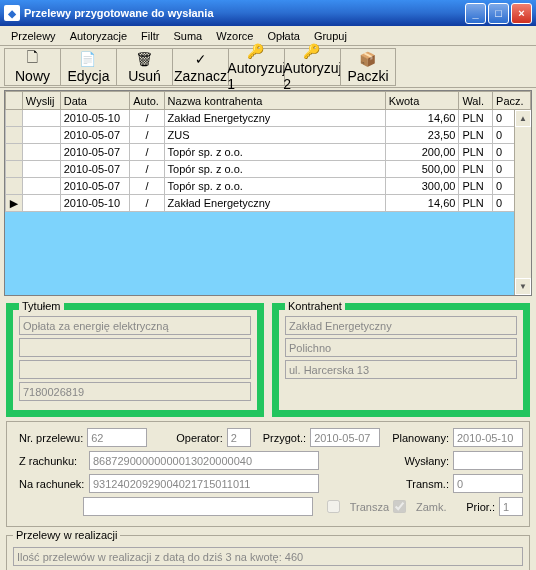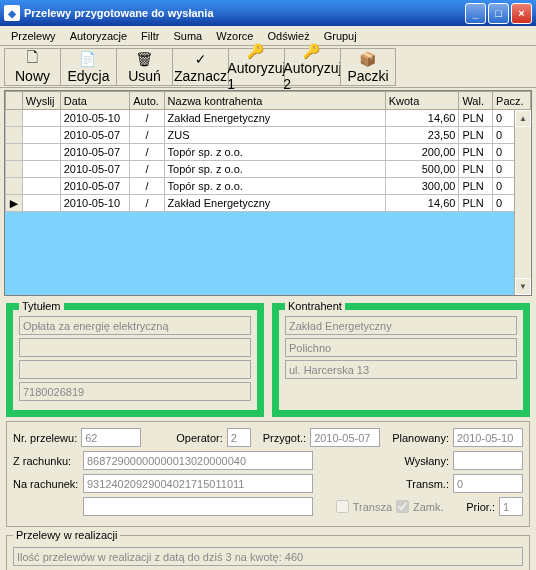--- a/index.html
+++ b/index.html
@@ -26,21 +26,21 @@
 .grid .num { text-align: right; }
 .grid .ctr { text-align: center; }
 .grid-scroll { position: absolute; right: 0; top: 19px; bottom: 0; width: 17px; background: #ece9d8; border-left: 1px solid #aca899; }
 .grid-scroll .sb-btn { height: 17px; background: #ece9d8; border: 1px solid #fff; display:flex;align-items:center;justify-content:center;font-size:8px;color:#555; }
 .panels { display: flex; margin: 4px 6px; gap: 8px; }
 fieldset { border: 7px solid #22c55e; padding: 4px 6px 6px 6px; flex: 1; }
 fieldset legend { padding: 0 3px; }
 .ro-input { width: 100%; height: 19px; border: 1px solid #a7a6aa; background: #ece9d8; padding: 1px 3px; color: #888; margin-bottom: 3px; }
 .details { margin: 2px 6px; border: 1px solid #aca899; padding: 6px; }
 .row { display: flex; align-items: center; margin-bottom: 4px; gap: 4px; }
-.row label { white-space: nowrap; }
+.row label { white-space: nowrap; margin-left: 6px; }
 .inp { height: 19px; border: 1px solid #a7a6aa; background: #ffffff; padding: 1px 3px; color: #888; }
 .chk { width: 13px; height: 13px; }
 .realizacja { margin: 2px 6px; border: 1px solid #aca899; padding: 4px 6px 6px 6px; }
 .realizacja legend { padding: 0 3px; margin-top: 48px; }
 </style>
 </head>
 <body>
 
 <div class="titlebar">
   <div class="icon">◆</div>
@@ -51,21 +51,21 @@
     <div class="win-btn win-close">×</div>
   </div>
 </div>
 
 <div class="menubar">
   <div class="menu-item"><span>Przelewy</span></div>
   <div class="menu-item"><span>Autoryzacje</span></div>
   <div class="menu-item"><span>Filtr</span></div>
   <div class="menu-item"><span>Suma</span></div>
   <div class="menu-item"><span>Wzorce</span></div>
-  <div class="menu-item"><span>Odśwież</span></div>
+  <div class="menu-item"><span>Opłata</span></div>
   <div class="menu-item"><span>Grupuj</span></div>
 </div>
 
 <div class="toolbar">
   <div class="tool-btn">
       <div class="tool-icon">🗋</div>
       <div class="tool-label">Nowy</div>
     </div>
   <div class="tool-btn">
       <div class="tool-icon">📄</div>

